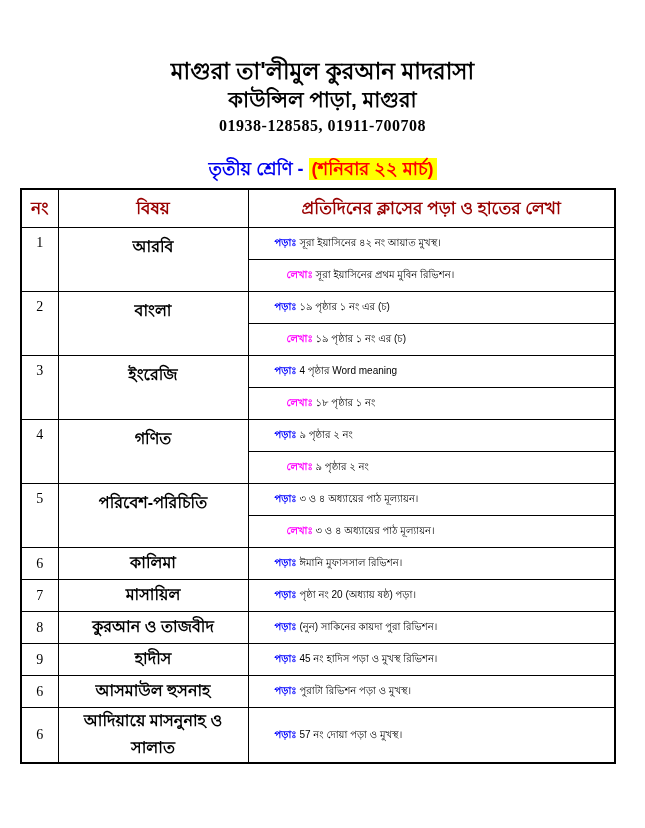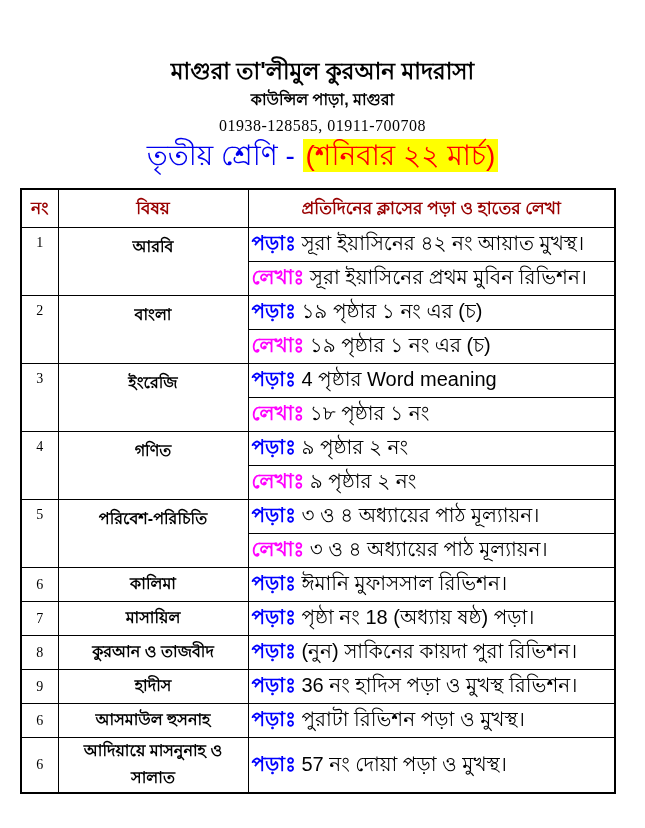--- a/index.html
+++ b/index.html
@@ -22,38 +22,38 @@
     padding-top: 56px;
     text-align: center;
   }
   .title {
     font-size: 23px;
     font-weight: bold;
     color: #000000;
     line-height: 30px;
   }
   .subtitle {
-    font-size: 16px;
+    font-size: 21px;
     font-weight: bold;
     color: #000000;
     line-height: 27px;
   }
   .phones {
     font-family: "Liberation Serif", "DejaVu Serif", serif;
     font-size: 16px;
-    font-weight: normal;
+    font-weight: bold;
     color: #000000;
     line-height: 25px;
     letter-spacing: 0.5px;
   }
   .class-line {
-    font-size: 28px;
-    font-weight: normal;
+    font-size: 18px;
+    font-weight: bold;
     line-height: 31px;
-    margin-top: 2px;
+    margin-top: 16px;
   }
   .class-name { color: #0000ee; }
   .date-highlight {
     color: #ff0000;
     background: #ffff00;
     padding: 1px 3px;
   }
   table.schedule {
     position: absolute;
     left: 20px;
@@ -89,31 +89,31 @@
     font-size: 16px;
     font-weight: bold;
     color: #000000;
     text-align: center;
     vertical-align: middle;
     padding: 0 12px;
   }
   td.cell-subject.span2 { vertical-align: top; padding-top: 6px; }
   td.cell-task {
     height: 31px;
-    font-size: 20px;
+    font-size: 10px;
     color: #000000;
     text-align: left;
     vertical-align: middle;
-    padding: 0 4px 0 3px;
+    padding: 0 4px 0 26px;
     white-space: nowrap;
     overflow: hidden;
   }
   .task-label { font-weight: bold; }
   .task-label.pora { color: #0000ff; }
-  .task-label.lekha { color: #ff00ff; }
+  .task-label.lekha { color: #ff00ff; margin-left: 12px; }
   .task-text { color: #000000; }
 </style>
 </head>
 <body>
 
 <div class="page">
 
   <div class="doc-header">
     <div class="title">মাগুরা তা'লীমুল কুরআন মাদরাসা</div>
     <div class="subtitle">কাউন্সিল পাড়া, মাগুরা</div>
@@ -176,31 +176,31 @@
           <td class="cell-task"><span class="task-label lekha">লেখাঃ</span><span class="task-text"> ৩ ও ৪ অধ্যায়ের পাঠ মূল্যায়ন।</span></td>
         </tr>
         <tr>
           <td class="cell-no">6</td>
           <td class="cell-subject">কালিমা</td>
           <td class="cell-task"><span class="task-label pora">পড়াঃ</span><span class="task-text"> ঈমানি মুফাসসাল রিভিশন।</span></td>
         </tr>
         <tr>
           <td class="cell-no">7</td>
           <td class="cell-subject">মাসায়িল</td>
-          <td class="cell-task"><span class="task-label pora">পড়াঃ</span><span class="task-text"> পৃষ্ঠা নং 18 (অধ্যায় ষষ্ঠ) পড়া।</span></td>
+          <td class="cell-task"><span class="task-label pora">পড়াঃ</span><span class="task-text"> পৃষ্ঠা নং 20 (অধ্যায় ষষ্ঠ) পড়া।</span></td>
         </tr>
         <tr>
           <td class="cell-no">8</td>
           <td class="cell-subject">কুরআন ও তাজবীদ</td>
           <td class="cell-task"><span class="task-label pora">পড়াঃ</span><span class="task-text"> (নুন) সাকিনের কায়দা পুরা রিভিশন।</span></td>
         </tr>
         <tr>
           <td class="cell-no">9</td>
           <td class="cell-subject">হাদীস</td>
-          <td class="cell-task"><span class="task-label pora">পড়াঃ</span><span class="task-text"> 36 নং হাদিস পড়া ও মুখস্থ রিভিশন।</span></td>
+          <td class="cell-task"><span class="task-label pora">পড়াঃ</span><span class="task-text"> 45 নং হাদিস পড়া ও মুখস্থ রিভিশন।</span></td>
         </tr>
         <tr>
           <td class="cell-no">6</td>
           <td class="cell-subject">আসমাউল হুসনাহ</td>
           <td class="cell-task"><span class="task-label pora">পড়াঃ</span><span class="task-text"> পুরাটা রিভিশন পড়া ও মুখস্থ।</span></td>
         </tr>
         <tr>
           <td class="cell-no">6</td>
           <td class="cell-subject">আদিয়ায়ে মাসনুনাহ ও সালাত</td>
           <td class="cell-task"><span class="task-label pora">পড়াঃ</span><span class="task-text"> 57 নং দোয়া পড়া ও মুখস্থ।</span></td>

